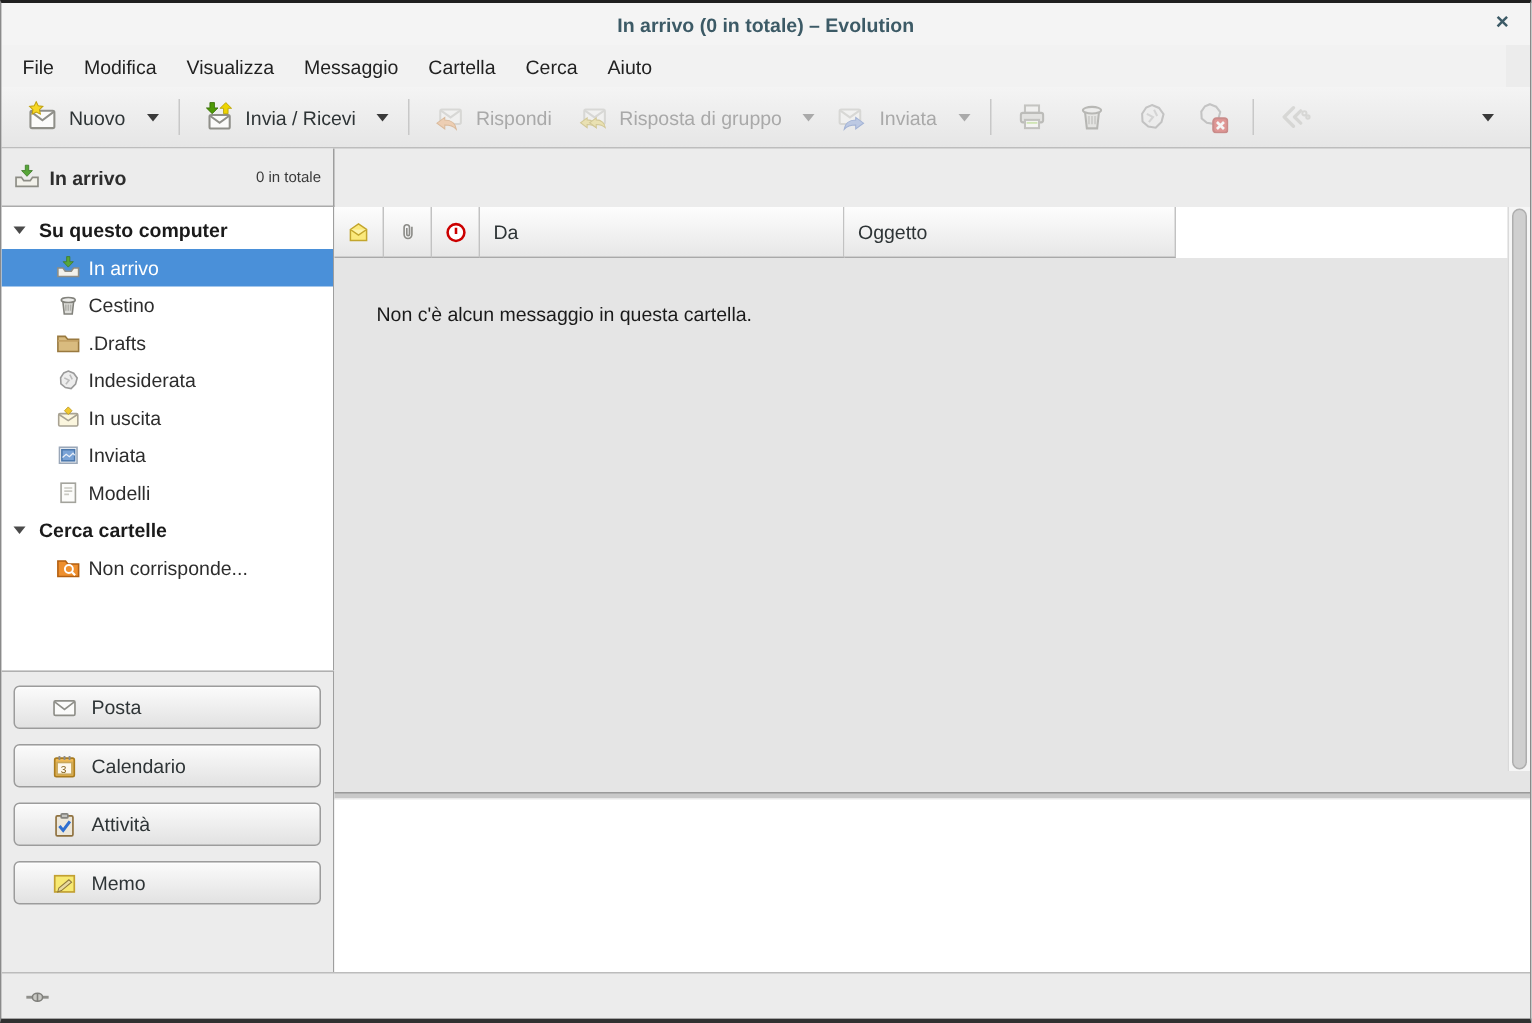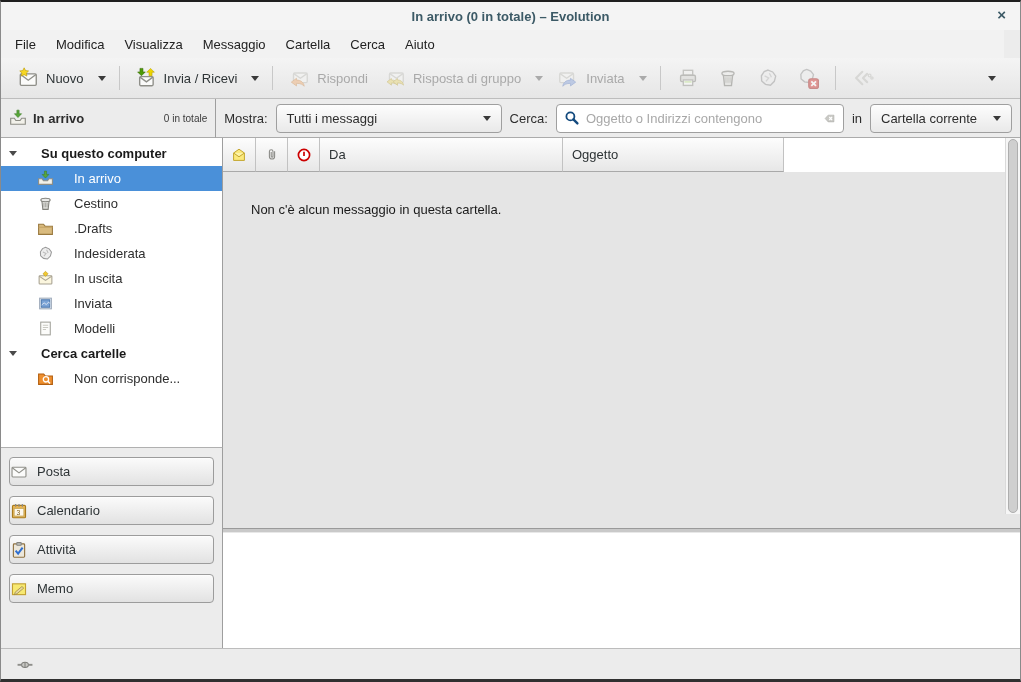--- a/index.html
+++ b/index.html
@@ -51,33 +51,33 @@
   .combo.show .caret { margin-left:auto; }
   .combo.scope { width:142px; }
   .searchbox { width:288px; height:29px; background:#fff; border:1px solid #9f9f9f;
     border-radius:4px; display:flex; align-items:center; padding:0 7px; gap:6px; }
   .searchbox input { flex:1; border:none; outline:none; font-family:inherit; font-size:13px;
     color:#333; background:transparent; min-width:0; }
   .searchbox input::placeholder { color:#a8a8a8; }
   
   .tree { position:absolute; top:136px; left:0; width:222px; height:309px;
     background:#fff; border-right:1px solid #9e9e9e; padding-top:3px; }
-  .trow { height:25px; display:flex; align-items:center; gap:20px; }
+  .trow { height:25px; display:flex; align-items:center; gap:5px; }
   .trow.group { padding-left:8px; font-weight:bold; color:#1a1a1a; }
   .trow.item { padding-left:36px; }
   .trow.item.sel { background:#4a90d9; color:#fff; }
   .expander { width:0; height:0; border-left:4px solid transparent; border-right:4px solid transparent;
     border-top:5px solid #4a4a4a; margin-right:4px; }
   
   .switcher { position:absolute; top:445px; left:0; width:222px; height:201px;
     background:#ececec; border-top:1px solid #b0b0b0; border-right:1px solid #9e9e9e;
     padding:9px 8px; display:flex; flex-direction:column; gap:10px; }
   .sbtn { height:29px; border:1px solid #9c9c9c; border-radius:4px;
     background:linear-gradient(#fbfbfb,#e2e2e2); display:flex; align-items:center;
-    gap:9px; padding:0 0; color:#2e3436; box-shadow:0 1px 0 rgba(255,255,255,.6) inset; }
+    gap:9px; padding:0 24px; color:#2e3436; box-shadow:0 1px 0 rgba(255,255,255,.6) inset; }
   
   .main { position:absolute; left:222px; top:136px; width:797px; height:510px; background:#fff; }
   .mhead { display:flex; height:34px; width:782px; }
   .hcell { background:linear-gradient(#fdfdfd,#e7e7e7); border-right:1px solid #c2c2c2;
     border-bottom:1px solid #a9a9a9; display:flex; align-items:center; padding-left:9px;
     color:#2e3436; }
   .hcell.icon { width:32px; justify-content:center; padding-left:0; }
   .hcell.first { width:33px; }
   .c-da { width:243px; } .c-ogg { width:221px; } .c-data { flex:1; border-right:none; }
   .mbody { height:356px; background:#e5e5e5; padding:30px 0 11px 28px; color:#1a1a1a; }
@@ -324,42 +324,20 @@
   </div>
 
   <div class="filterbar">
     <div class="filter-left">
       <svg class="ic" width="18" height="18">
           <use href="#s-inbox"></use>
         </svg>
       <span class="fname">In arrivo</span>
       <span class="fcount">0 in totale</span>
     </div>
-    <div class="filter-right">
-      <span>Mostra:</span>
-      <div class="combo show">
-        <span>Tutti i messaggi</span>
-        <span class="caret"></span>
-      </div>
-      <span>Cerca:</span>
-      <div class="searchbox">
-        <svg class="ic" width="16" height="16">
-            <use href="#s-magnifier"></use>
-          </svg>
-        <input type="text" placeholder="Oggetto o Indirizzi contengono" style="">
-        <svg class="ic" width="15" height="15">
-            <use href="#s-clear"></use>
-          </svg>
-      </div>
-      <span>in</span>
-      <div class="combo scope">
-        <span>Cartella corrente</span>
-        <span class="caret" style="margin-left:auto"></span>
-      </div>
-    </div>
   </div>
 
   <div class="tree">
     <div class="trow group">
       <span class="expander"></span>
       <span>Su questo computer</span>
     </div>
     <div class="trow item sel">
       <svg class="ic" width="17" height="17">
           <use href="#s-inbox"></use>

